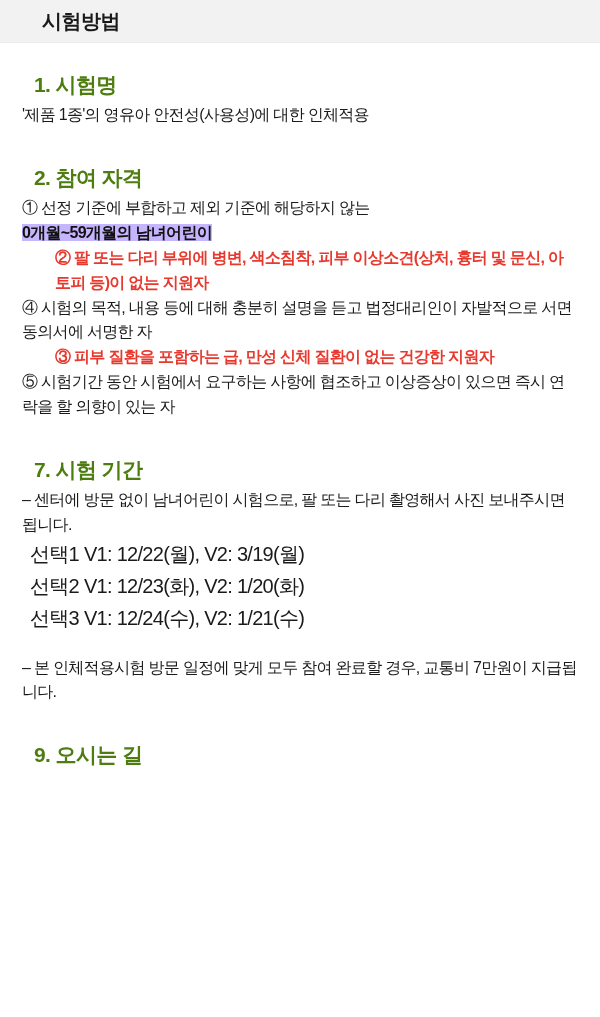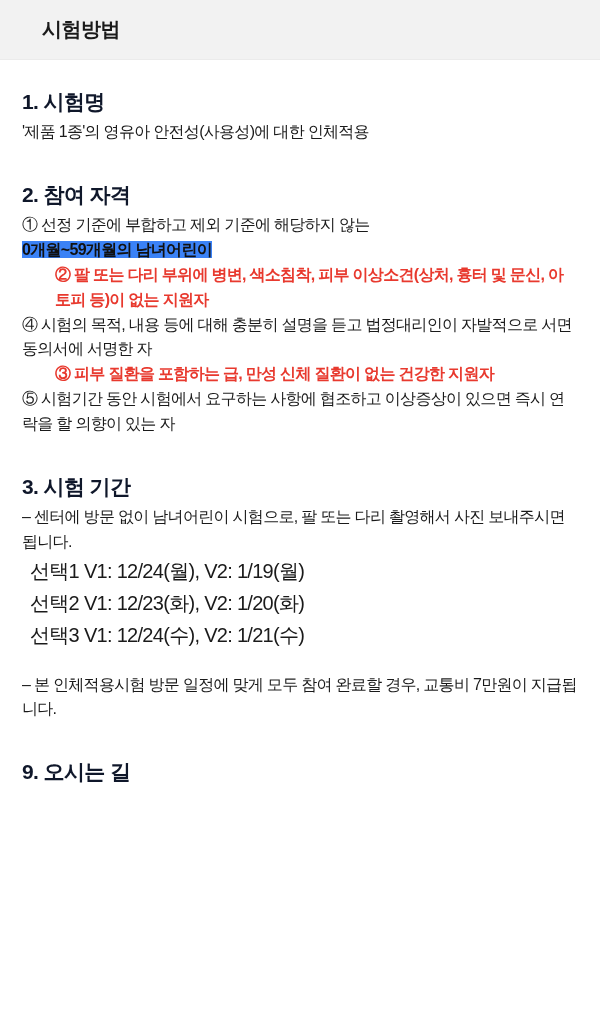--- a/index.html
+++ b/index.html
@@ -16,21 +16,21 @@
   }
   .page {
     width: 600px;
     height: 1017px;
     position: relative;
     background: #ffffff;
     box-sizing: border-box;
   }
   .header-bar {
     background: #f2f2f2;
-    height: 60px;
+    height: 43px;
     display: flex;
     align-items: center;
     padding-left: 42px;
     box-sizing: border-box;
     border-bottom: 1px solid #ebebeb;
   }
   .header-title {
     font-size: 20px;
     font-weight: bold;
     color: #1a1a1a;
@@ -39,39 +39,39 @@
   .content {
     padding: 14px 22px 0 22px;
     box-sizing: border-box;
   }
   .section {
     margin-bottom: 6px;
   }
   .sec-title {
     font-size: 21px;
     font-weight: bold;
-    color: #0f172a;
+    color: #4d7c0f;
     letter-spacing: -0.6px;
-    margin: 14px 0 4px 0;
+    margin: 14px 0 4px 12px;
     line-height: 1.35;
   }
   .para {
     font-size: 16px;
     line-height: 1.55;
     color: #1a1a1a;
     letter-spacing: -0.7px;
     margin: 0;
   }
   .red {
     color: #e8392e;
     font-weight: bold;
     margin-left: 33px;
   }
   .hl {
-    background: #3b82f6;
+    background: #c4b5fd;
     font-weight: bold;
     color: #111111;
   }
   .opt {
     font-size: 20px;
     line-height: 1.6;
     letter-spacing: -0.7px;
     padding-left: 8px;
     color: #1a1a1a;
   }
@@ -103,23 +103,23 @@
       </p>
       <p class="para red">② 팔 또는 다리 부위에 병변, 색소침착, 피부 이상소견(상처, 흉터 및 문신, 아토피 등)이 없는 지원자</p>
       <p class="para">④ 시험의 목적, 내용 등에 대해 충분히 설명을 듣고 법정대리인이 자발적으로 서면 동의서에 서명한 자</p>
       <p class="para red">③ 피부 질환을 포함하는 급, 만성 신체 질환이 없는 건강한 지원자</p>
       <p class="para">⑤ 시험기간 동안 시험에서 요구하는 사항에 협조하고 이상증상이 있으면 즉시 연락을 할 의향이 있는 자</p>
     </div>
 
     <div class="gap-m"></div>
 
     <div class="section">
-      <div class="sec-title">3. 시험 기간</div>
+      <div class="sec-title">7. 시험 기간</div>
       <p class="para">– 센터에 방문 없이 남녀어린이 시험으로, 팔 또는 다리 촬영해서 사진 보내주시면 됩니다.</p>
-      <div class="opt">선택1 V1: 12/24(월), V2: 1/19(월)</div>
+      <div class="opt">선택1 V1: 12/22(월), V2: 3/19(월)</div>
       <div class="opt">선택2 V1: 12/23(화), V2: 1/20(화)</div>
       <div class="opt">선택3 V1: 12/24(수), V2: 1/21(수)</div>
     </div>
 
     <div class="gap-m"></div>
 
     <div class="section">
       <p class="para">– 본 인체적용시험 방문 일정에 맞게 모두 참여 완료할 경우, 교통비 7만원이 지급됩니다.</p>
     </div>
 

